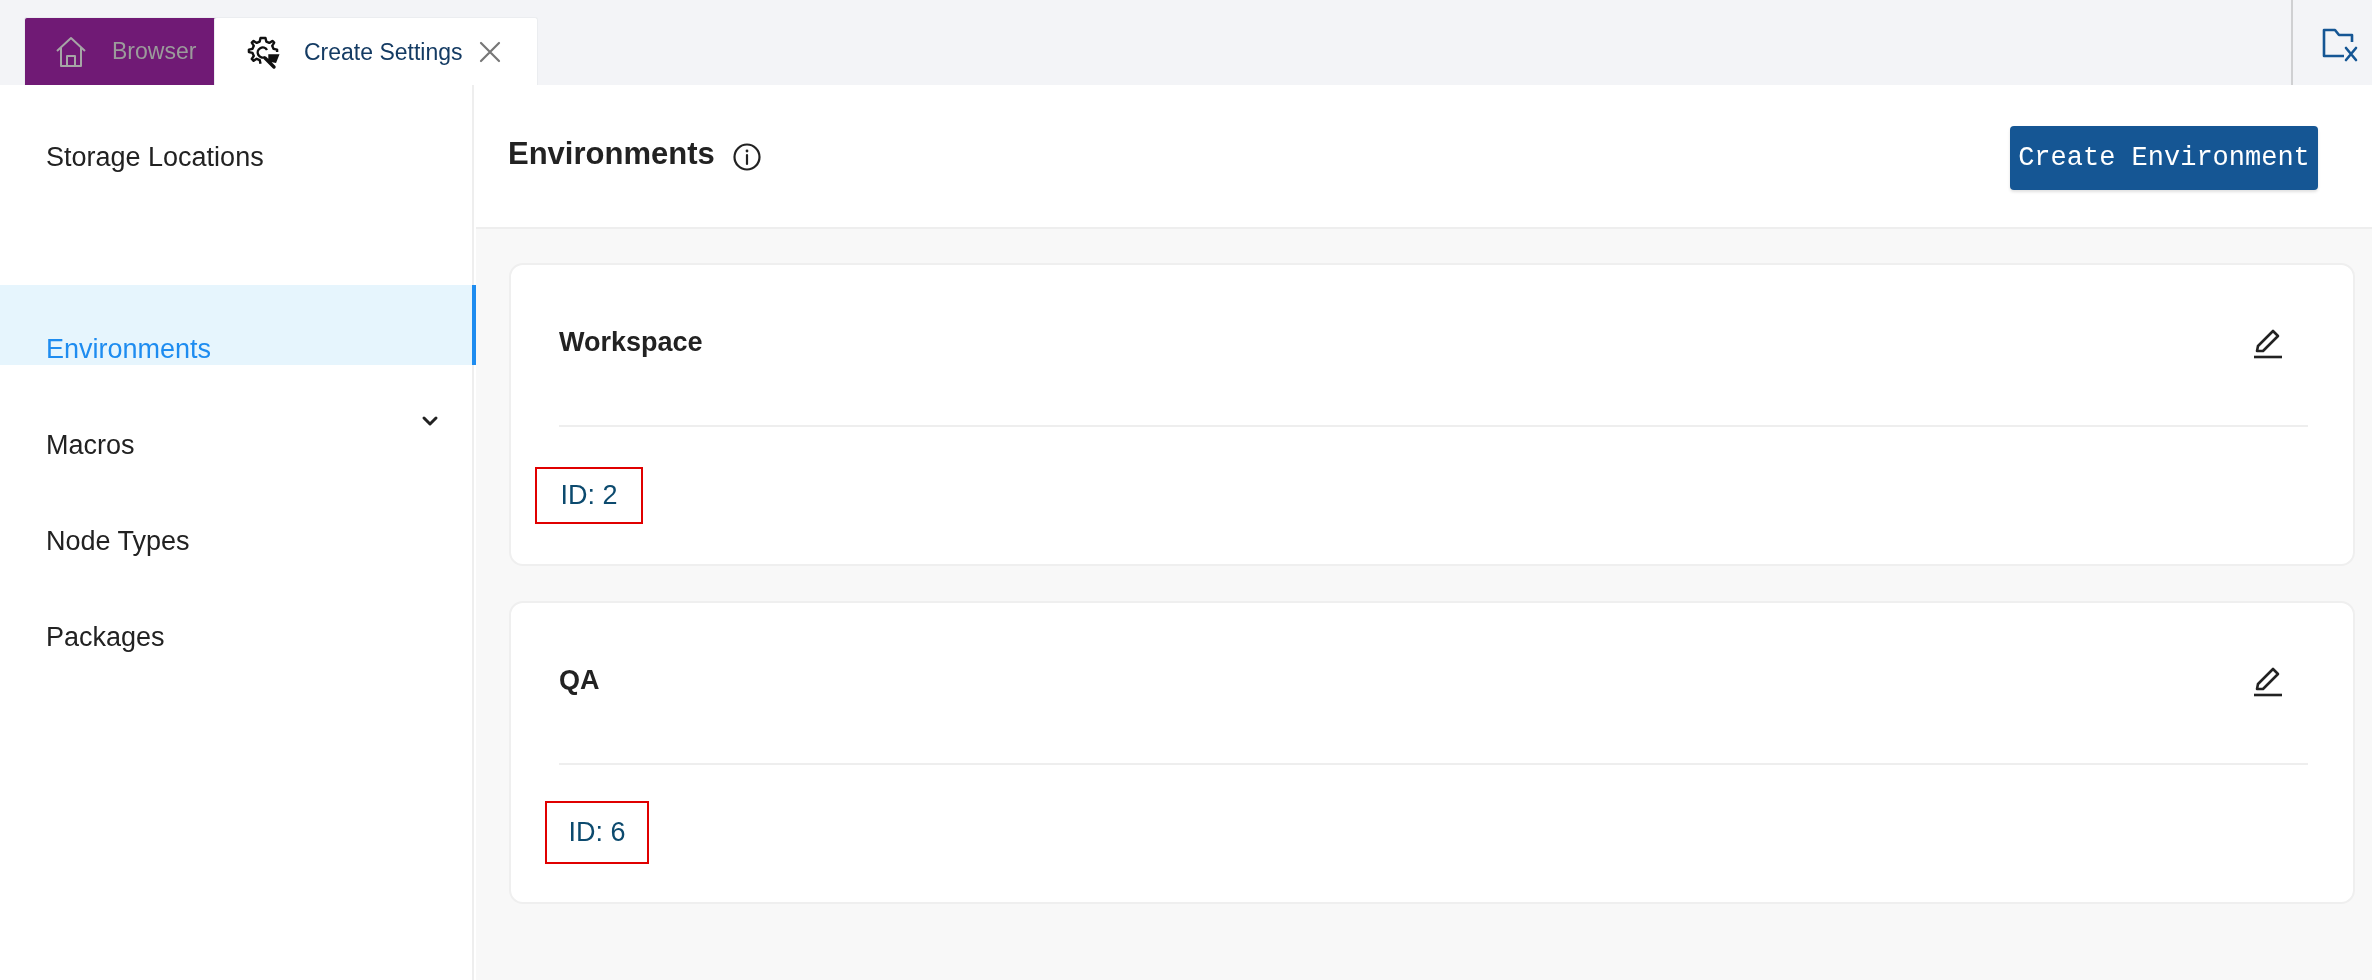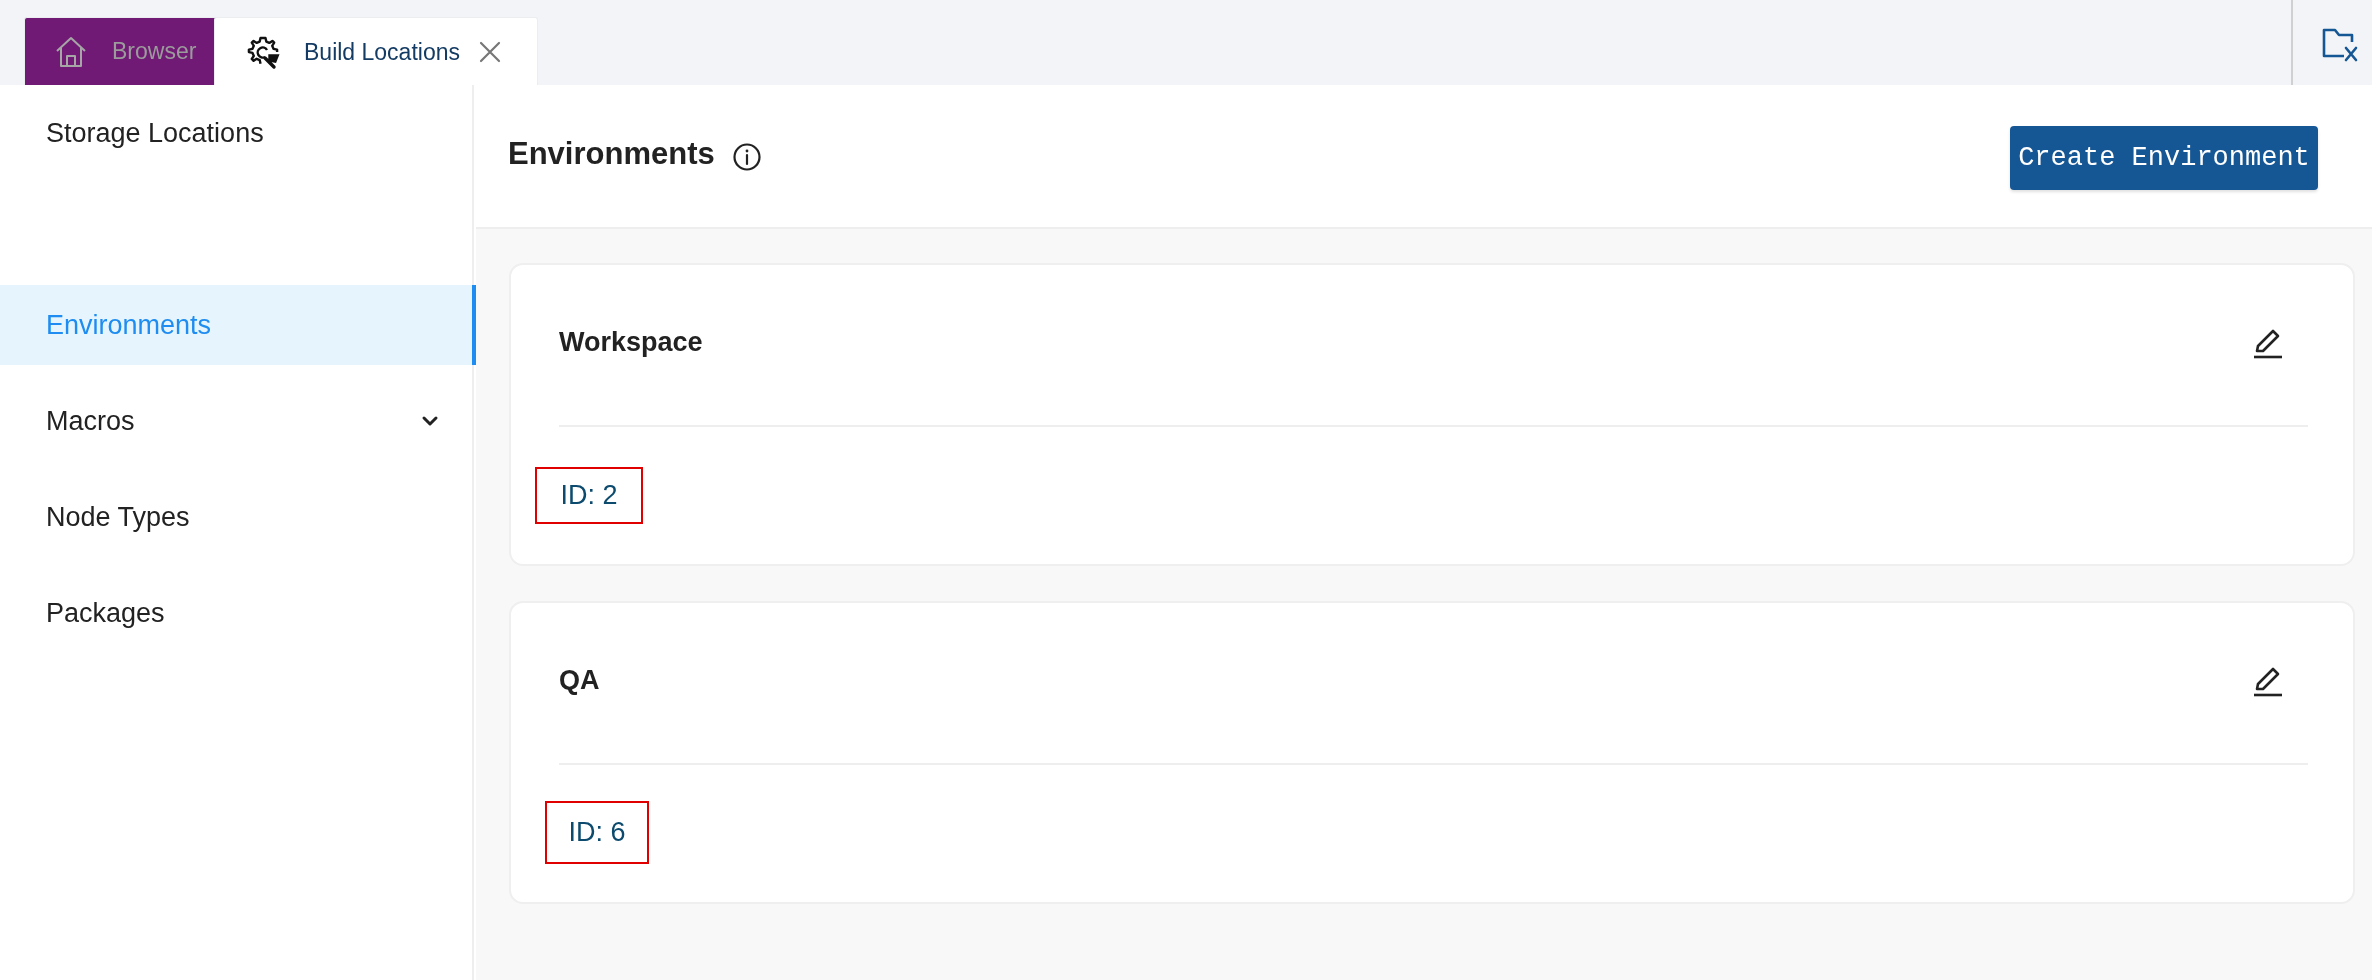--- a/index.html
+++ b/index.html
@@ -10,21 +10,21 @@
   .tab-build { left: 214px; width: 324px; background: #ffffff; border: 1px solid #ebedf0; border-bottom: none; height: 70px; }
   .tab-browser .ico { position: absolute; left: 29px; top: 17px; width: 34px; height: 34px; }
   .tab-browser .lbl { position: absolute; left: 87px; font-size: 23px; color: #9b9b9b; }
   .tab-build .ico { position: absolute; left: 31px; top: 18px; width: 34px; height: 34px; }
   .tab-build .lbl { position: absolute; left: 89px; font-size: 23px; color: #143b63; }
   .tab-build .close { position: absolute; left: 262px; top: 21px; width: 26px; height: 26px; cursor: pointer; }
   .tabbar-divider { position: absolute; left: 2291px; top: 0; width: 2px; height: 85px; background: #cfd0d2; }
   .folder-x { position: absolute; left: 2322px; top: 28px; width: 38px; height: 34px; cursor: pointer; }
 
   .sidebar { position: absolute; left: 0; top: 85px; width: 474px; height: 895px; background: #ffffff; border-right: 2px solid #eeeeee; }
-  .side-item { position: absolute; left: 0; width: 474px; height: 80px; display: flex; align-items: center; padding-left: 46px; font-size: 27px; color: #222222; cursor: pointer; }
+  .side-item { position: absolute; left: 0; width: 474px; height: 80px; display: flex; align-items: flex-end; padding-left: 46px; font-size: 27px; color: #222222; cursor: pointer; }
   .side-item.active { background: #e6f5fd; color: #1e8cf0; }
   .side-item.active::after { content: ""; position: absolute; right: -2px; top: 0; width: 4px; height: 80px; background: #1e8cf0; }
   .side-item .chev { position: absolute; left: 418px; top: 28px; width: 24px; height: 24px; }
 
   .main { position: absolute; left: 476px; top: 85px; width: 1896px; height: 895px; background: #f8f8f8; }
   .main-header { position: absolute; left: 0; top: 0; width: 1896px; height: 144px; background: #ffffff; border-bottom: 2px solid #eeeeee; }
   .page-title { position: absolute; left: 32px; top: 51px; font-size: 31px; font-weight: bold; color: #222222; }
   .info-icon { position: absolute; left: 256px; top: 57px; width: 30px; height: 30px; cursor: pointer; }
   .create-btn { position: absolute; left: 1534px; top: 41px; width: 308px; height: 64px; background: #155694; color: #ffffff; border: none; border-radius: 4px; font-size: 27px; font-family: Liberation Mono, monospace; cursor: pointer; box-shadow: 0 2px 3px rgba(0,0,0,0.12); }
 
@@ -46,21 +46,21 @@
     </svg>
     <span class="lbl">Browser</span>
   </div>
   <div class="tab tab-build">
     <svg class="ico" viewBox="0 0 34 34">
       <path d="M17 2 l2.5 0 0.8 3.6 3 1.3 3.1-2 1.8 1.8-2 3.1 1.3 3 3.6 0.8 0 2.5" fill="none" stroke="#111" stroke-width="2.4" stroke-linejoin="round"></path>
       <path d="M17 2 l-2.5 0 -0.8 3.6 -3 1.3 -3.1-2 -1.8 1.8 2 3.1 -1.3 3 -3.6 0.8 0 2.5 3.6 0.8 1.3 3 -2 3.1 1.8 1.8 3.1-2 3 1.3 0.8 3.6" fill="none" stroke="#111" stroke-width="2.4" stroke-linejoin="round"></path>
       <path d="M21 14 a5 5 0 1 0 -2 7" fill="none" stroke="#111" stroke-width="2.4"></path>
       <path d="M19 22 L28 31 M24 20 l7 0 -2 5 -5 -1 z" fill="#111" stroke="#111" stroke-width="3.4" stroke-linecap="round"></path>
     </svg>
-    <span class="lbl">Build Locations</span>
+    <span class="lbl">Create Settings</span>
     <svg class="close" viewBox="0 0 26 26" stroke="#777" stroke-width="2.2" stroke-linecap="round">
       <path d="M4 4 L22 22 M22 4 L4 22"></path>
     </svg>
   </div>
   <div class="tabbar-divider"></div>
   <svg class="folder-x" viewBox="0 0 38 34" fill="none" stroke="#155694" stroke-width="2.6" stroke-linejoin="round">
     <path d="M22 28 H2 V2 H13 L17 7 H30 V14"></path>
     <path d="M24 20 L34 32 M34 20 L24 32" stroke-linecap="round"></path>
   </svg>
 </div>

